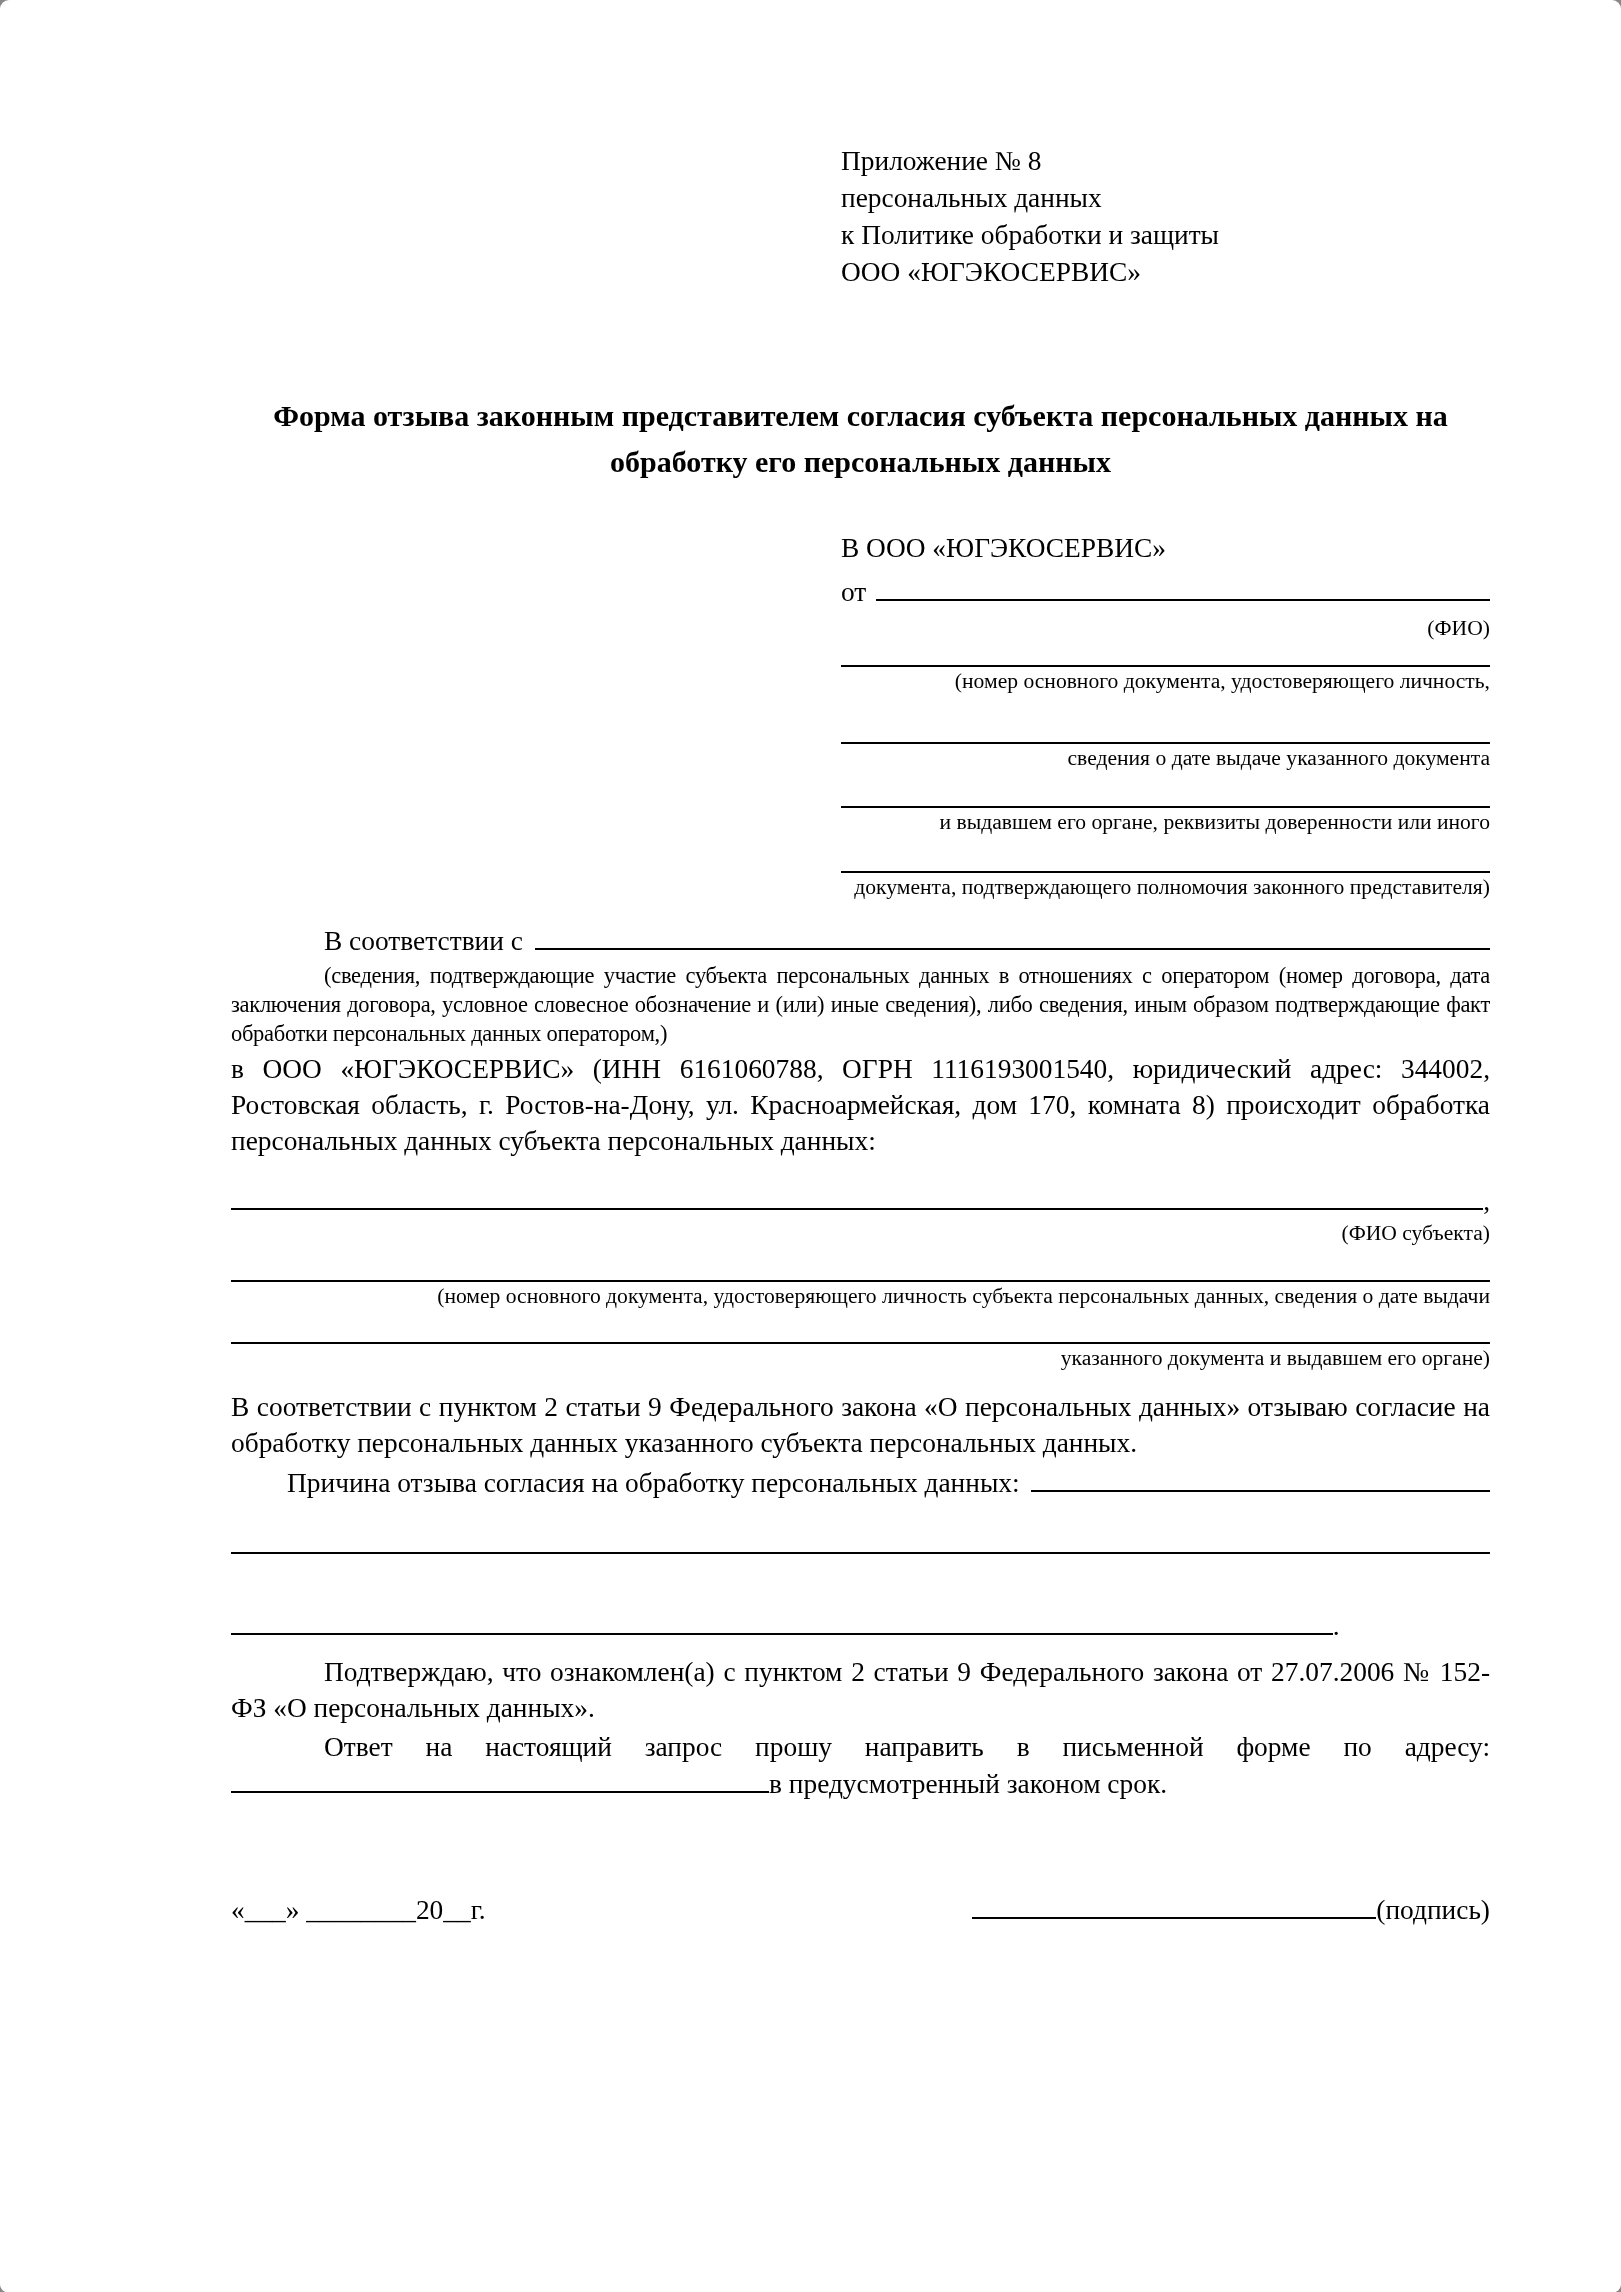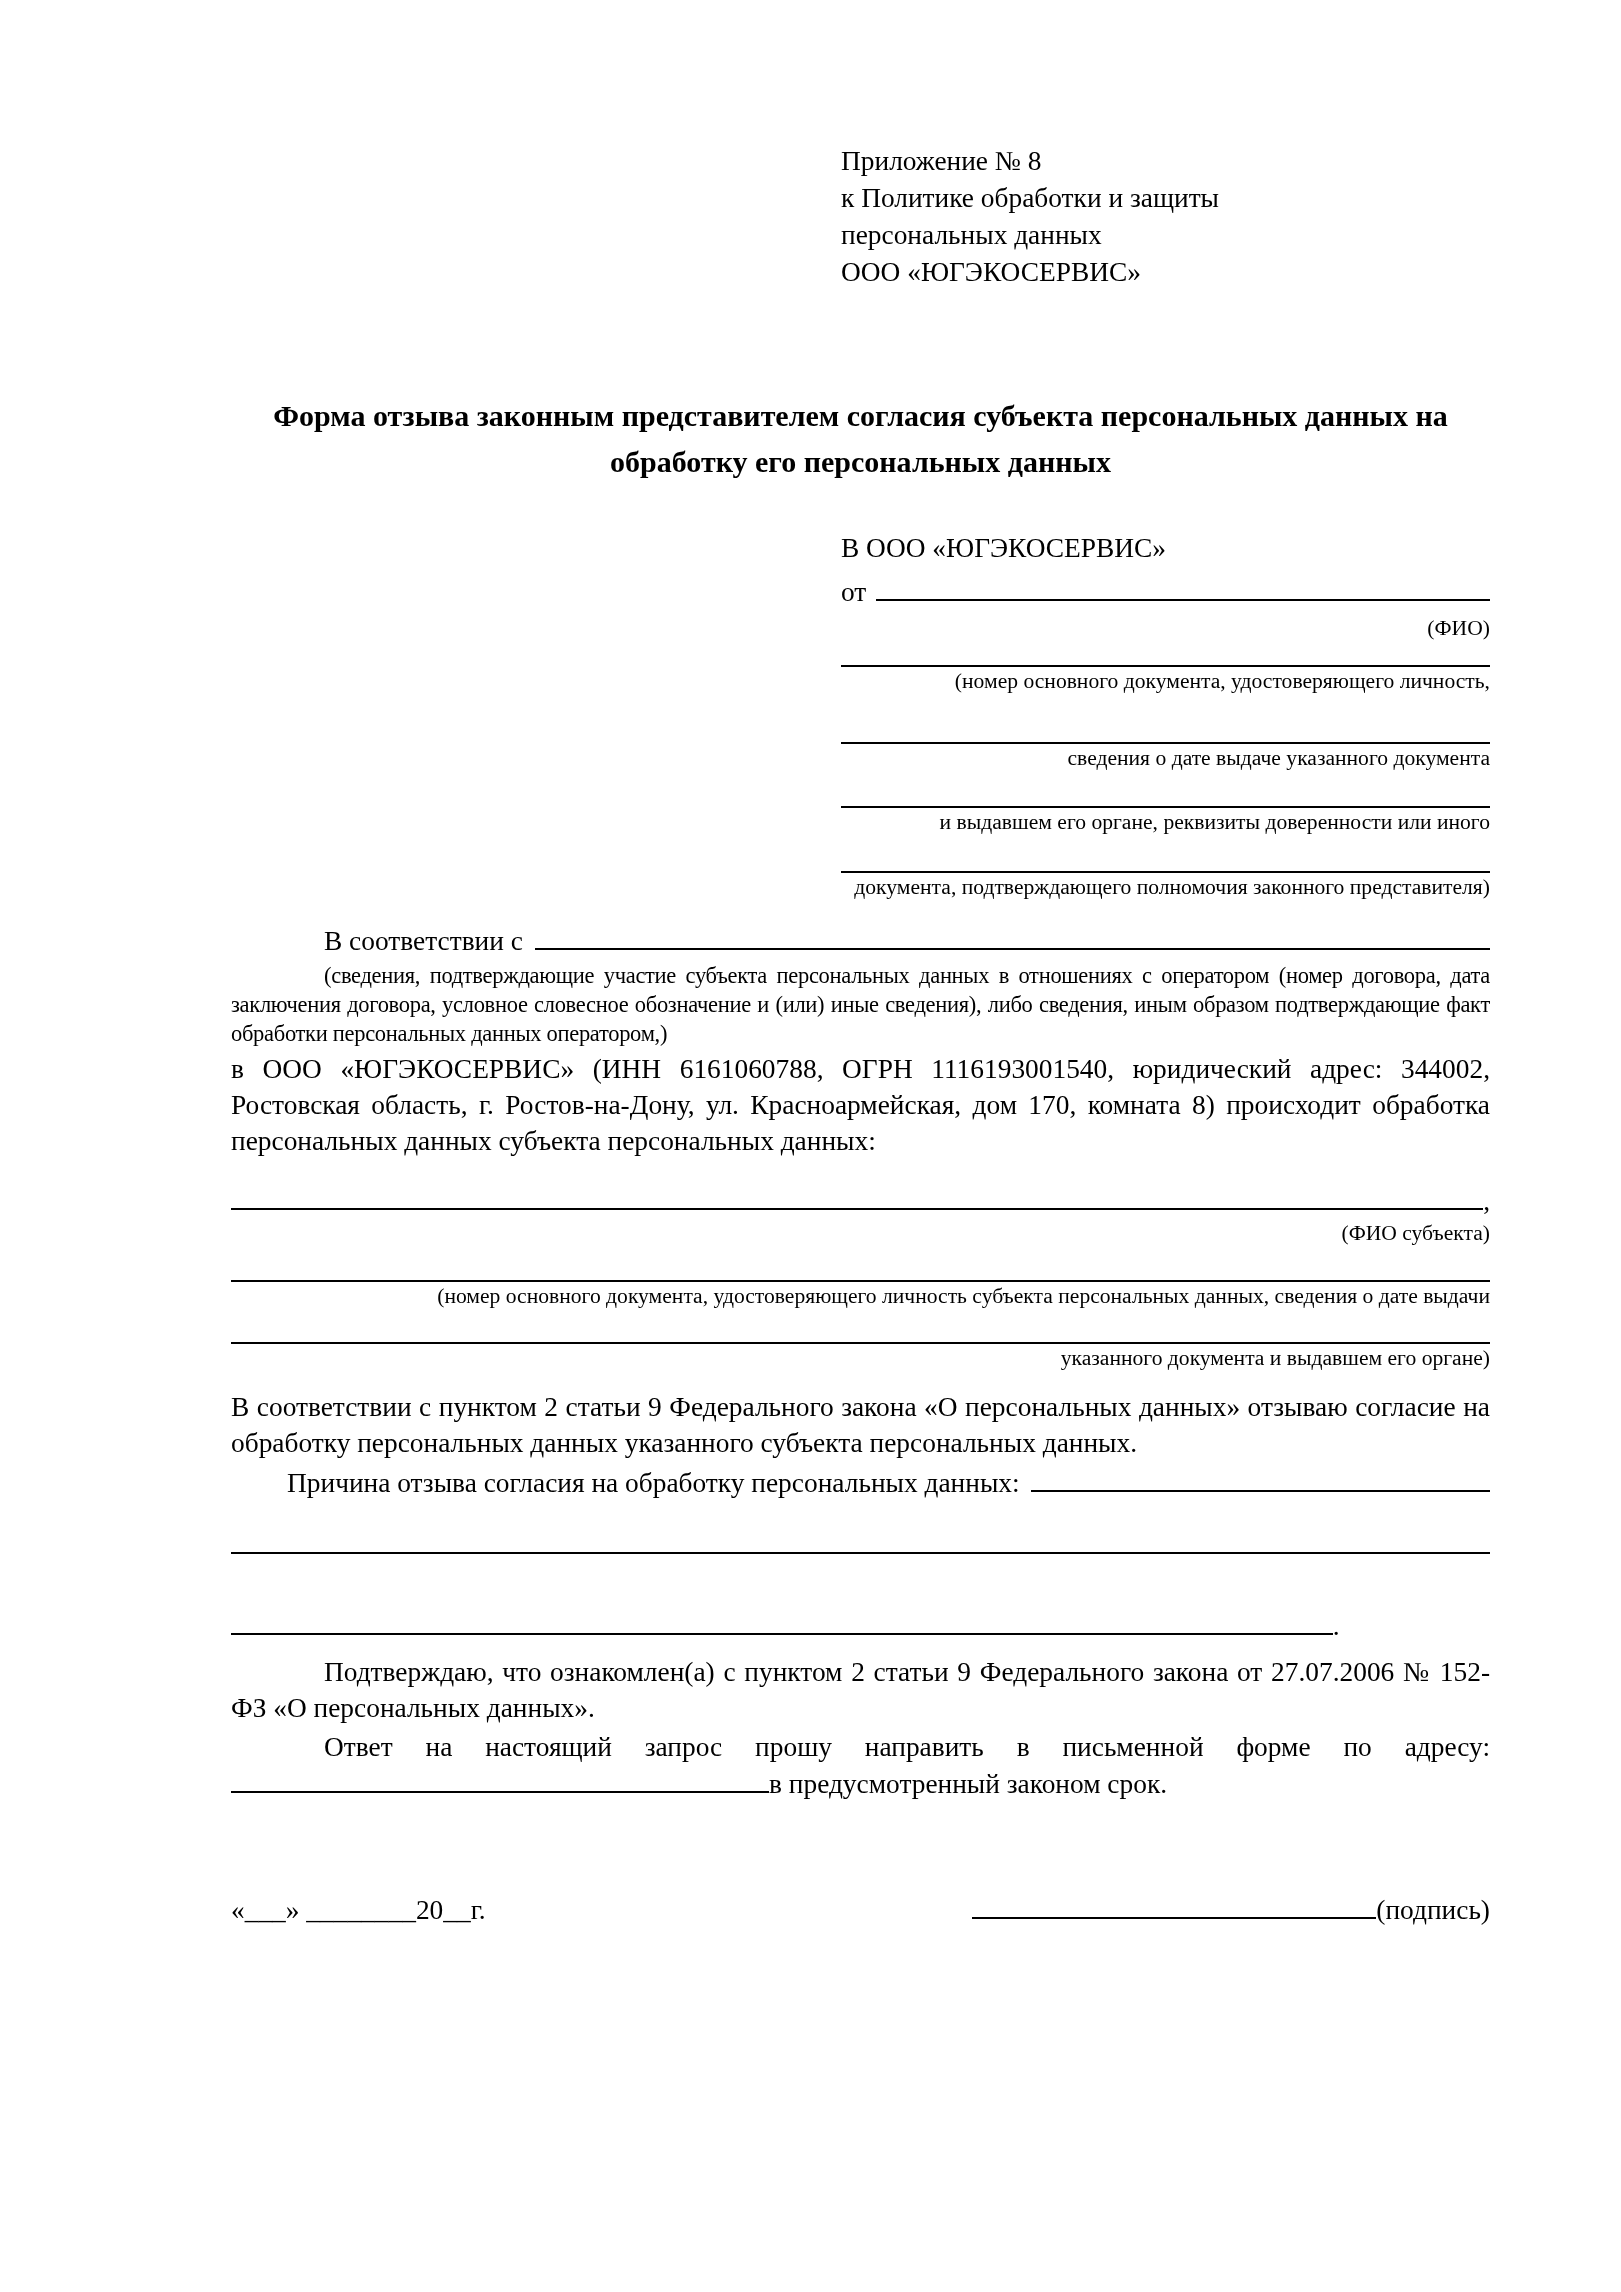--- a/index.html
+++ b/index.html
@@ -13,20 +13,21 @@
     height: 2293px;
     margin: 0 auto;
     background: #ffffff;
     color: #000000;
     font-family: "Liberation Serif", "DejaVu Serif", serif;
     font-size: 27.4px;
     line-height: 36px;
     box-sizing: border-box;
     padding: 143px 131px 0 231px;
     overflow: hidden;
+    border-radius: 9px;
   }
 
   
   .appendix-header {
     margin-left: 610px;
     line-height: 37px;
   }
 
   
   .doc-title {
@@ -140,22 +141,22 @@
   .sig-group { display: flex; align-items: baseline; }
   .sig-group .fill { width: 404px; }
 </style>
 </head>
 <body>
 
 <div class="page">
 
   <div class="appendix-header">
     <div>Приложение № 8</div>
+    <div>персональных данных</div>
     <div>к Политике обработки и защиты</div>
-    <div>персональных данных</div>
     <div>ООО «ЮГЭКОСЕРВИС»</div>
   </div>
 
   <div class="doc-title">Форма отзыва законным представителем согласия субъекта персональных данных на обработку его персональных данных</div>
 
   <div class="addressee">
     <div class="addr-to">В ООО «ЮГЭКОСЕРВИС»</div>
     <div class="addr-from">
       <span class="label">от</span>
       <span class="fill"></span>

